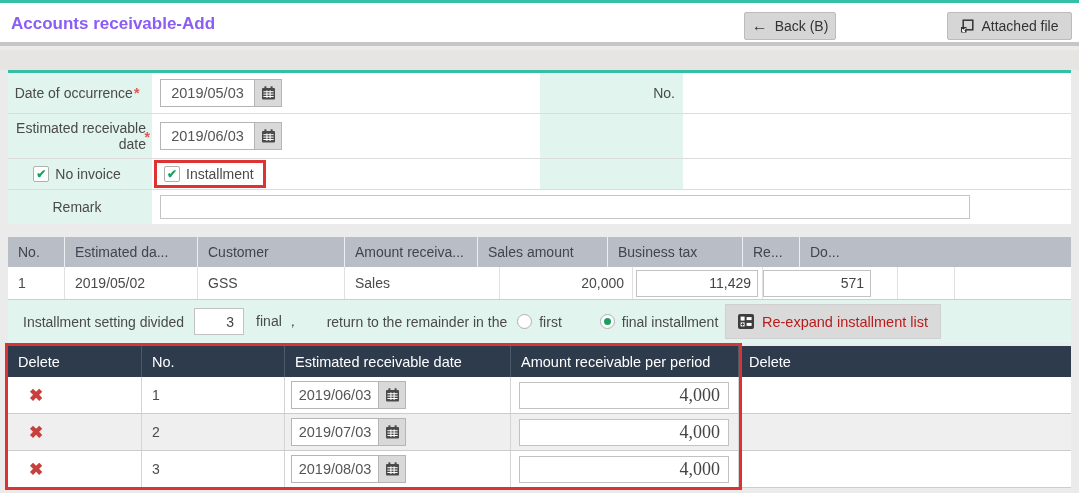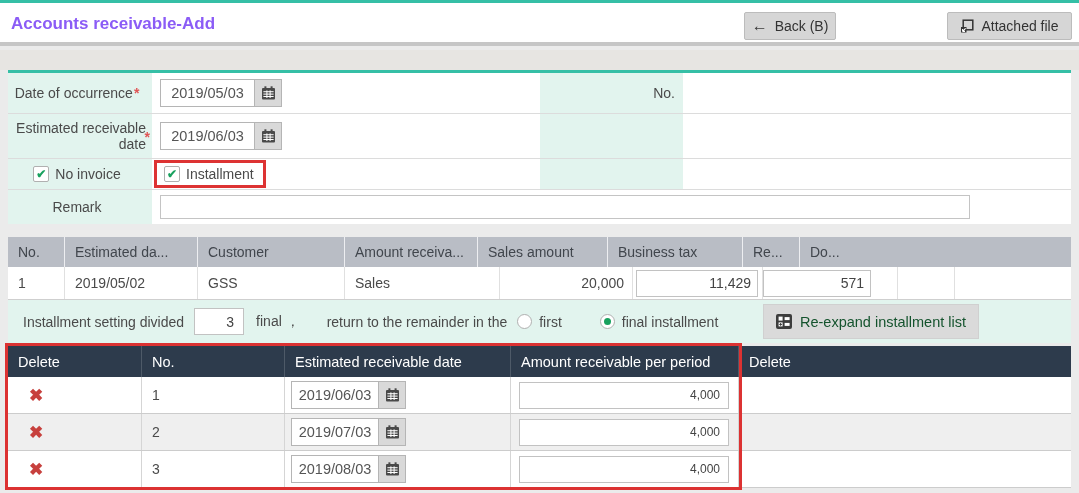--- a/index.html
+++ b/index.html
@@ -68,36 +68,36 @@
       display:flex;align-items:center;padding-left:15px;}
   .periods-input{width:50px;height:27px;border:1px solid #c2c2c2;text-align:right;padding-right:9px;
       margin-left:10px;font-size:14px;color:#444;}
   .sr-txt{white-space:nowrap;}
   .ml12{margin-left:12px;} .ml14{margin-left:27px;}
   .radio-group{display:flex;align-items:center;margin-left:10px;cursor:pointer;}
   .radio-group.g2{margin-left:38px;text-align:center;}
   .radio{width:15px;height:15px;border-radius:50%;border:1px solid #b0b0b0;background:#fff;
       display:inline-flex;align-items:center;justify-content:center;margin-right:7px;flex:none;}
   .radio .dot{width:7px;height:7px;border-radius:50%;background:#18a15e;}
-  .reexpand-btn{position:absolute;left:755px;top:4px;height:35px;background:#dadada;border:1px solid #d0d0d0;
-      display:flex;align-items:center;gap:8px;padding:0 12px;font-size:14.5px;color:#14532d;cursor:pointer;}
+  .reexpand-btn{position:absolute;left:717px;top:4px;height:35px;background:#dadada;border:1px solid #d0d0d0;
+      display:flex;align-items:center;gap:8px;padding:0 12px;font-size:14.5px;color:#b91c1c;cursor:pointer;}
 
   
   .t2{position:absolute;left:8px;top:346px;width:1063px;}
   .t2-head{display:flex;height:31px;background:#2d3b4c;color:#fff;font-size:14.5px;}
   .t2-head .cell{display:flex;align-items:center;padding-left:10px;border-right:1px solid rgba(255,255,255,0.16);overflow:hidden;white-space:nowrap;}
   .t2-row{display:flex;height:37px;background:#fff;border-bottom:1px solid #cccccc;}
   .t2-row.alt{background:#efefef;}
   .t2-row .cell{display:flex;align-items:center;padding-left:10px;border-right:1px solid #d5d5d5;overflow:hidden;}
   .k1{width:134px;} .k2{width:143px;} .k3{width:226px;} .k4{width:228px;} .k5{width:332px;border-right:none!important;}
   .del-x{margin-left:11px;color:#c7403d;font-size:17px;font-weight:900;line-height:1;cursor:pointer;}
   .t2 .date-group{position:static;transform:none;margin-left:-4px;}
   .t2 .date-input{width:88px;}
   .per-input{width:210px;height:27px;border:1px solid #c2c2c2;text-align:right;padding-right:8px;
-      font-size:12px;color:#444;margin-left:-2px;background:#fff;}
+      font-size:18px;color:#444;margin-left:-2px;background:#fff;font-family:Liberation Serif, serif;}
 
   .annotate-table{position:absolute;left:5px;top:343px;width:737px;height:147px;
       border:3px solid #dc3232;pointer-events:none;z-index:6;}
 
   .icon-svg{display:block;flex:none;}
 </style>
 </head>
 <body>
 
 <div class="teal-top"></div>

